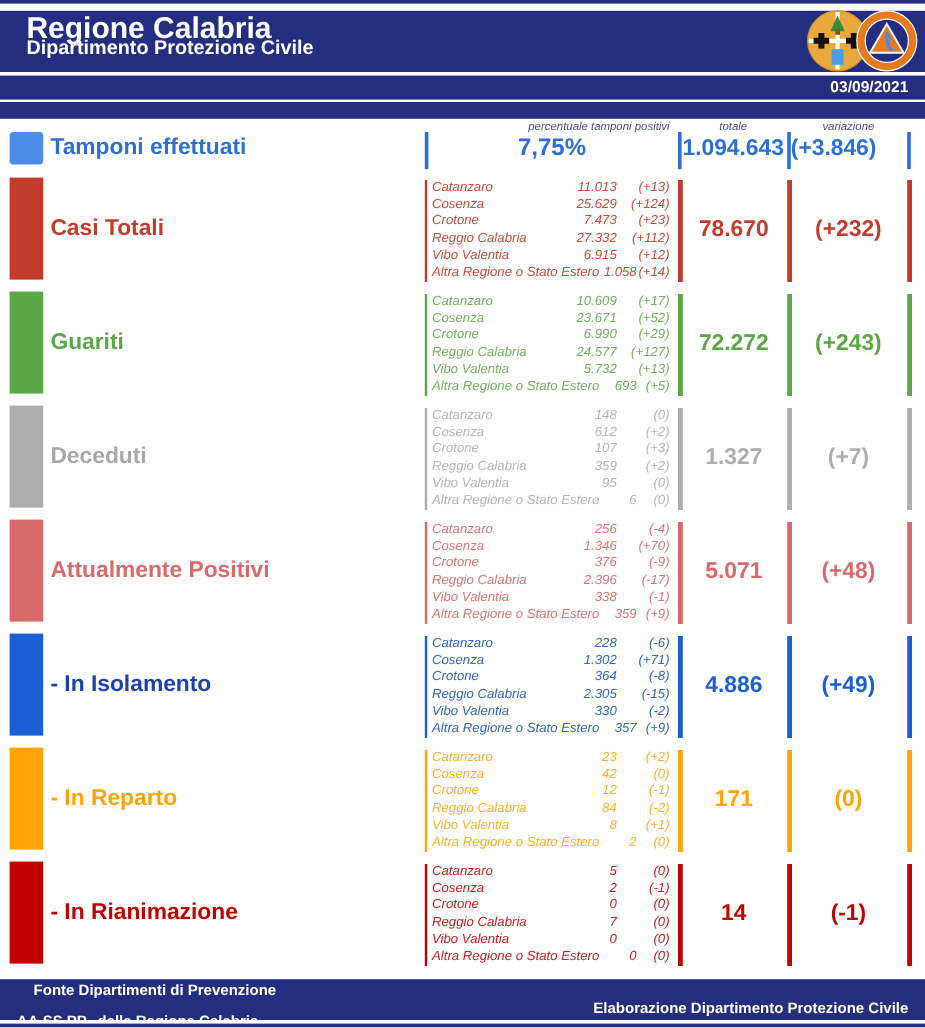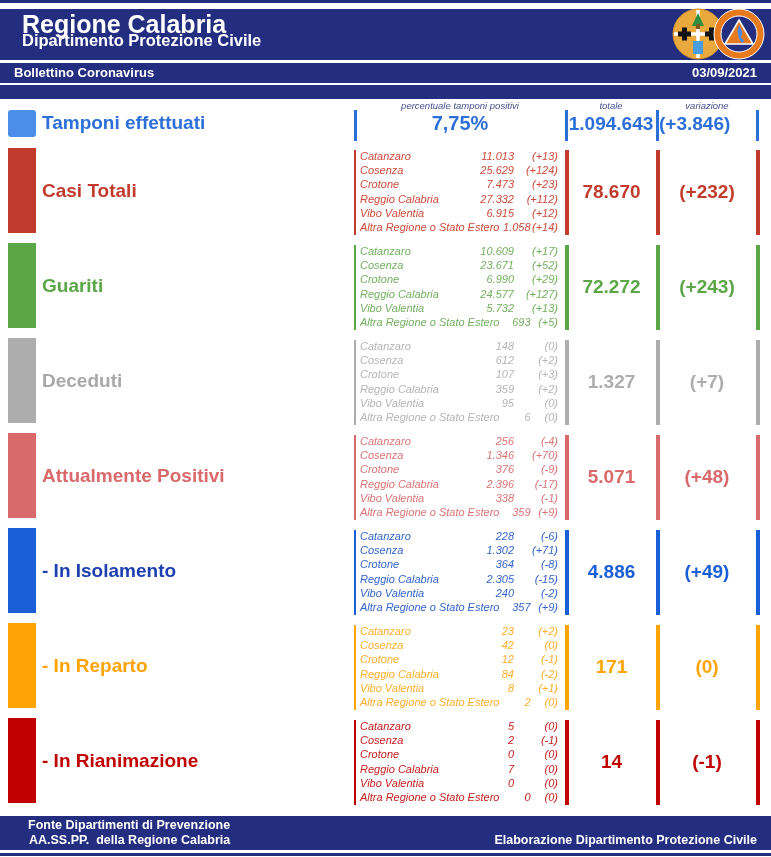--- a/index.html
+++ b/index.html
@@ -5,27 +5,27 @@
   html,body{margin:0;padding:0;background:#fff;}
   .page{position:relative;width:771px;height:857px;background:#fff;overflow:hidden;
         font-family:"Liberation Sans",sans-serif;padding-left:12px;}
   .navyband{position:absolute;left:0;width:771px;background:var(--navy,#232e80);}
   .topline{top:0;height:3px;}
   .header{top:9px;height:51px;}
   .header-title{position:absolute;left:22px;top:1px;font-size:25px;font-weight:bold;color:#fff;}
   .header-subtitle{position:absolute;left:22px;top:22px;font-size:16.5px;font-weight:bold;color:#fff;}
   .logo{position:absolute;}
   .bollettino{top:63px;height:20px;line-height:20px;font-size:13px;font-weight:bold;color:#fff;}
-  .bol-label{position:absolute;left:14px;}
+  .bol-label{position:absolute;left:14px;margin-top:28px;}
   .bol-date{position:absolute;right:14px;}
   .band2{top:85px;height:14px;}
   .colheads{position:absolute;top:100px;left:0;width:771px;height:13px;
             font-size:9.5px;font-style:italic;color:var(--colhead,#47518f);}
   .colhead{position:absolute;top:0;text-align:center;}
-  .ch-pct{left:362px;width:196px;}
+  .ch-pct{left:362px;width:196px;text-align:right;}
   .ch-tot{left:567px;width:88px;}
   .ch-var{left:659px;width:96px;}
   .tamponi{position:absolute;top:110px;left:0;width:771px;height:33px;}
   .tamponi-icon{position:absolute;left:8px;top:0;width:28px;height:27px;border-radius:3px;
                 background:var(--blue-icon,#4b8de9);}
   .tamponi-label{position:absolute;left:42px;top:2px;font-size:19px;font-weight:bold;
                  color:var(--blue,#2d6fd9);white-space:nowrap;}
   .tsep{position:absolute;top:0;width:3px;height:31px;background:var(--blue,#2d6fd9);}
   .ts0{left:354px}.ts1{left:565px}.ts2{left:656px}.ts3{left:756px}
   .tamponi-pct{position:absolute;left:362px;width:196px;top:2px;text-align:center;
@@ -48,21 +48,21 @@
   .dline{display:flex;line-height:14.2px;font-size:11px;font-style:italic;color:var(--cd);}
   .dname{flex:1;text-align:left;white-space:nowrap;}
   .dval{width:50px;text-align:right;}
   .dvar{width:44px;text-align:right;}
   .row-total{position:absolute;left:568px;width:87px;top:38px;text-align:center;
              font-size:19px;font-weight:bold;color:var(--c);}
   .row-variation{position:absolute;left:659px;width:96px;top:38px;text-align:center;
                  font-size:19px;font-weight:bold;color:var(--c);}
   .footer{top:816px;height:34px;color:#fff;font-size:12.5px;font-weight:bold;}
   .f-line1{position:absolute;left:28px;top:2px;}
-  .f-line2{position:absolute;left:14px;top:17px;margin-left:15px;}
+  .f-line2{position:absolute;left:14px;top:28px;}
   .f-elab{position:absolute;right:14px;top:17px;text-align:right;}
   .bottomline{top:853px;height:3px;}
 </style>
 </head>
 <body>
 
 <div class="page">
 
   <div class="navyband topline"></div>
 
@@ -333,21 +333,21 @@
   </div>
 
   <div class="dline">
     <span class="dname">Reggio Calabria</span>
     <span class="dval">2.305</span>
     <span class="dvar">(-15)</span>
   </div>
 
   <div class="dline">
     <span class="dname">Vibo Valentia</span>
-    <span class="dval">240</span>
+    <span class="dval">330</span>
     <span class="dvar">(-2)</span>
   </div>
 
   <div class="dline">
     <span class="dname">Altra Regione o Stato Estero</span>
     <span class="dval">357</span>
     <span class="dvar">(+9)</span>
   </div>
 </div>
     <div class="sep sep1"></div>

